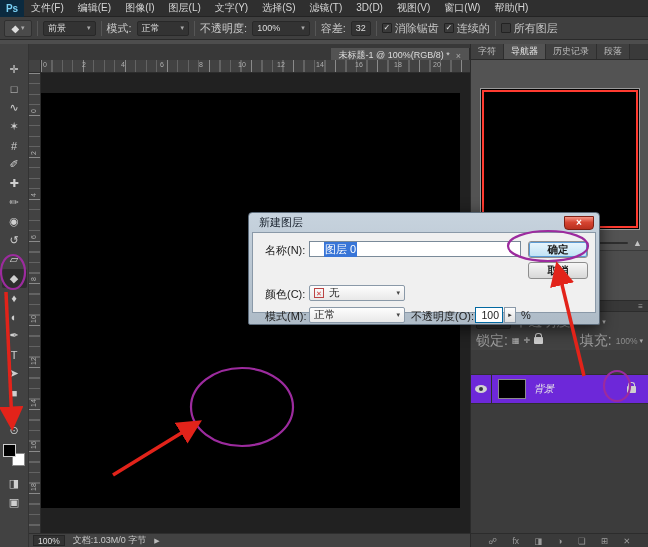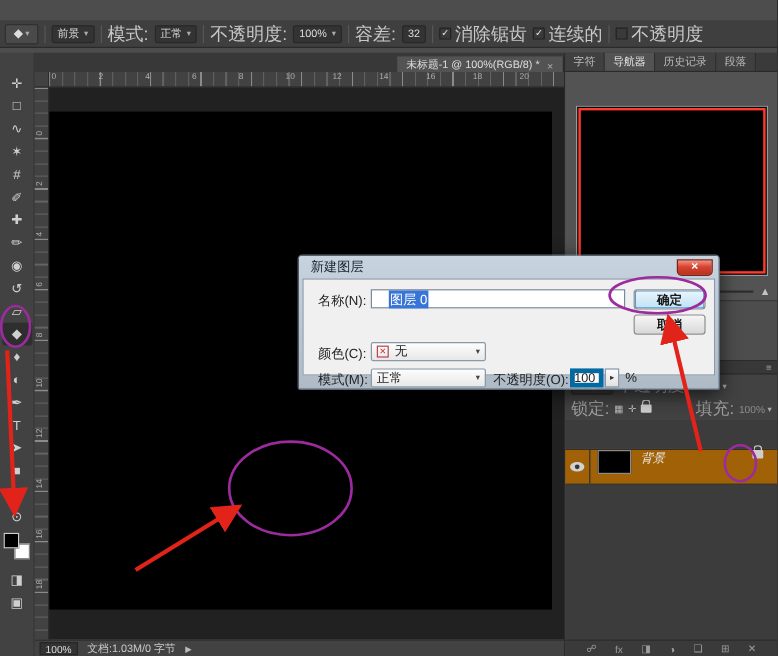--- a/index.html
+++ b/index.html
@@ -12,23 +12,23 @@
   .ps-logo { width:24px; height:17px; background:#0b2a3f; color:#7bd1f5; font-weight:bold;
              font-size:10px; display:flex; align-items:center; justify-content:center; }
   .menu-item { color:#d6d6d6; font-size:10px; padding:0 7px; line-height:16px; white-space:nowrap; cursor:default; }
 
   
   .optionsbar { position:absolute; left:0; top:17px; width:648px; height:23px; background:#3f3f3f;
                 border-bottom:1px solid #2a2a2a; display:flex; align-items:center; gap:5px; padding:0 4px; }
   .tool-chip { height:17px; min-width:28px; background:#4a4a4a; border:1px solid #303030; border-radius:2px;
                display:flex; align-items:center; justify-content:center; gap:2px; color:#ddd; font-size:10px; }
   .vsep { width:1px; height:15px; background:#565656; }
-  .opt-label { color:#c8c8c8; font-size:15px; white-space:nowrap; }
+  .opt-label { color:#c8c8c8; font-size:11px; white-space:nowrap; }
   .opt-field { height:15px; background:#333; border:1px solid #282828; border-radius:2px; color:#ddd;
-               font-size:9px; display:flex; align-items:center; padding:0 4px; gap:4px; white-space:nowrap; }
+               font-size:9px; display:flex; align-items:center; padding:0 4px; gap:21px; white-space:nowrap; }
   .chev { font-size:7px; color:#aaa; }
   .opt-check { display:flex; align-items:center; gap:3px; }
   .cbox { width:10px; height:10px; background:#3a3a3a; border:1px solid #222; border-radius:1px;
           display:flex; align-items:center; justify-content:center; color:#e6e6e6; font-size:8px; line-height:8px; }
   .cbox.empty { color:transparent; }
 
   
   .tools { position:absolute; left:0; top:44px; width:29px; bottom:0; background:#424242;
            border-right:1px solid #333; padding-top:16px; display:flex; flex-direction:column; align-items:center; }
   .tool { width:25px; height:19px; color:#cfcfcf; font-size:11px; display:flex; align-items:center;
@@ -85,22 +85,22 @@
   .dock-gap { position:absolute; left:0; top:206px; right:0; height:50px; background:#4d4d4d; border-top:1px solid #3a3a3a; }
   .layers { position:absolute; left:0; top:256px; right:0; bottom:0; background:#424242; border-top:1px solid #2b2b2b; }
   .layers-header { height:11px; background:#383838; display:flex; justify-content:flex-end; align-items:center; padding:0 5px; color:#a5a5a5; font-size:8px; border-bottom:1px solid #2c2c2c; }
   .blend-row, .lock-row { display:flex; align-items:center; gap:4px; padding:2px 5px; height:19px; }
   .mini-select { height:14px; background:#363636; border:1px solid #292929; border-radius:2px; color:#d8d8d8;
                  font-size:8.5px; display:flex; align-items:center; gap:4px; padding:0 4px; }
   .mini-label { color:#9f9f9f; font-size:14px; white-space:nowrap; }
   .mini-val { color:#8d8d8d; font-size:8.5px; display:flex; align-items:center; gap:2px; }
   .lock-icons { display:flex; align-items:center; gap:4px; color:#bdbdbd; font-size:8px; }
   .layer-list { position:absolute; left:0; top:49px; right:0; bottom:14px; background:#3c3c3c; }
-  .layer-row { position:absolute; left:0; right:0; top:24px; height:30px; background:#a16207;
-               display:flex; align-items:flex-start; border-top:1px solid #2f2f2f; border-bottom:1px solid #2f2f2f; }
+  .layer-row { position:absolute; left:0; right:0; top:24px; height:30px; background:#6d28d9;
+               display:flex; align-items:center; border-top:1px solid #2f2f2f; border-bottom:1px solid #2f2f2f; }
   .eye-col { width:21px; align-self:stretch; border-right:1px solid #2f2f2f; display:flex; align-items:center; justify-content:center; }
   .eye-icon { width:12px; height:8px; background:#d2d2d2; border-radius:50%; position:relative; }
   .eye-icon::after { content:""; position:absolute; left:4px; top:2px; width:4px; height:4px; background:#33373b; border-radius:50%; }
   .layer-thumb { width:28px; height:20px; background:#000; border:1px solid #8b8b8b; margin-left:6px; }
   .layer-name { margin-left:8px; color:#e8e8e8; font-size:10px; font-style:italic; }
   .lock-icon { position:relative; display:inline-block; width:9px; height:7px; background:#cfcfcf; border-radius:1px; }
   .lock-icon::before { content:""; position:absolute; left:1px; top:-4px; width:5px; height:4px;
                        border:1.5px solid #cfcfcf; border-bottom:0; border-radius:3px 3px 0 0; }
   .layer-row .row-lock { margin-left:auto; margin-right:12px; }
   .layers-bottom { position:absolute; left:0; bottom:0; right:0; height:14px; background:#3a3a3a; border-top:1px solid #2c2c2c;
@@ -124,32 +124,46 @@
              display:flex; align-items:center; justify-content:center;font-weight:bold; }
   .dlg-btn.ok { top:8px; box-shadow:0 0 0 1px #5b9bd5 inset; background:linear-gradient(#eaf6fd,#bfe2f5); }
   .dlg-btn.cancel { top:29px; }
   .dlg-checkrow { position:absolute; left:56px; top:33px; display:flex; align-items:center; gap:5px; color:#9a9a9a; }
   .dlg-cbox { width:11px; height:11px; background:#fff; border:1px solid #9aa5af; }
   .dlg-select { position:absolute; height:16px; background:linear-gradient(#fdfdfd,#e8e8e8); border:1px solid #8a99a8;
                 border-radius:2px; display:flex; align-items:center; gap:5px; padding:0 4px; font-size:10.5px; }
   .dlg-select .chev { color:#444; margin-left:auto; }
   .none-box { width:10px; height:10px; border:1px solid #b44; color:#c33; font-size:7px; line-height:9px; text-align:center; }
   .dlg-opacity-field { position:absolute; left:222px; top:74px; width:28px; height:16px; background:#fff;
-                       border:4px solid #0369a1; font-size:10.5px; display:flex; align-items:center; justify-content:flex-end; padding:0 3px; }
+                       border:1px solid #0369a1; font-size:10.5px; display:flex; align-items:center; justify-content:flex-end; padding:0 3px; }
   .dlg-spin { position:absolute; left:251px; top:74px; width:12px; height:16px; background:linear-gradient(#fdfdfd,#e0e0e0);
               border:1px solid #8a99a8; font-size:7px; color:#333; display:flex; align-items:center; justify-content:center; }
 
   
   .anno { position:absolute; inset:0; z-index:60; pointer-events:none; }
 </style>
 </head>
 <body>
 
 <div class="app">
 
+  <div class="menubar">
+    <div class="ps-logo">Ps</div>
+    <div class="menu-item">文件(F)</div>
+    <div class="menu-item">编辑(E)</div>
+    <div class="menu-item">图像(I)</div>
+    <div class="menu-item">图层(L)</div>
+    <div class="menu-item">文字(Y)</div>
+    <div class="menu-item">选择(S)</div>
+    <div class="menu-item">滤镜(T)</div>
+    <div class="menu-item">3D(D)</div>
+    <div class="menu-item">视图(V)</div>
+    <div class="menu-item">窗口(W)</div>
+    <div class="menu-item">帮助(H)</div>
+  </div>
 
   <div class="optionsbar">
     <div class="tool-chip">
       <span>◆</span>
       <span class="chev">▾</span>
     </div>
     <div class="vsep"></div>
     <div class="opt-field">
       <span>前景</span>
       <span class="chev">▾</span>
@@ -176,21 +190,21 @@
       <span class="cbox">✓</span>
       <span class="opt-label">消除锯齿</span>
     </div>
     <div class="opt-check">
       <span class="cbox">✓</span>
       <span class="opt-label">连续的</span>
     </div>
     <div class="vsep"></div>
     <div class="opt-check">
       <span class="cbox empty"></span>
-      <span class="opt-label">不透明度</span>
+      <span class="opt-label">所有图层</span>
     </div>
   </div>
 
   <div class="tools">
     <div class="tool">✛</div>
     <div class="tool">□</div>
     <div class="tool">∿</div>
     <div class="tool">✶</div>
     <div class="tool">#</div>
     <div class="tool">✐</div>

